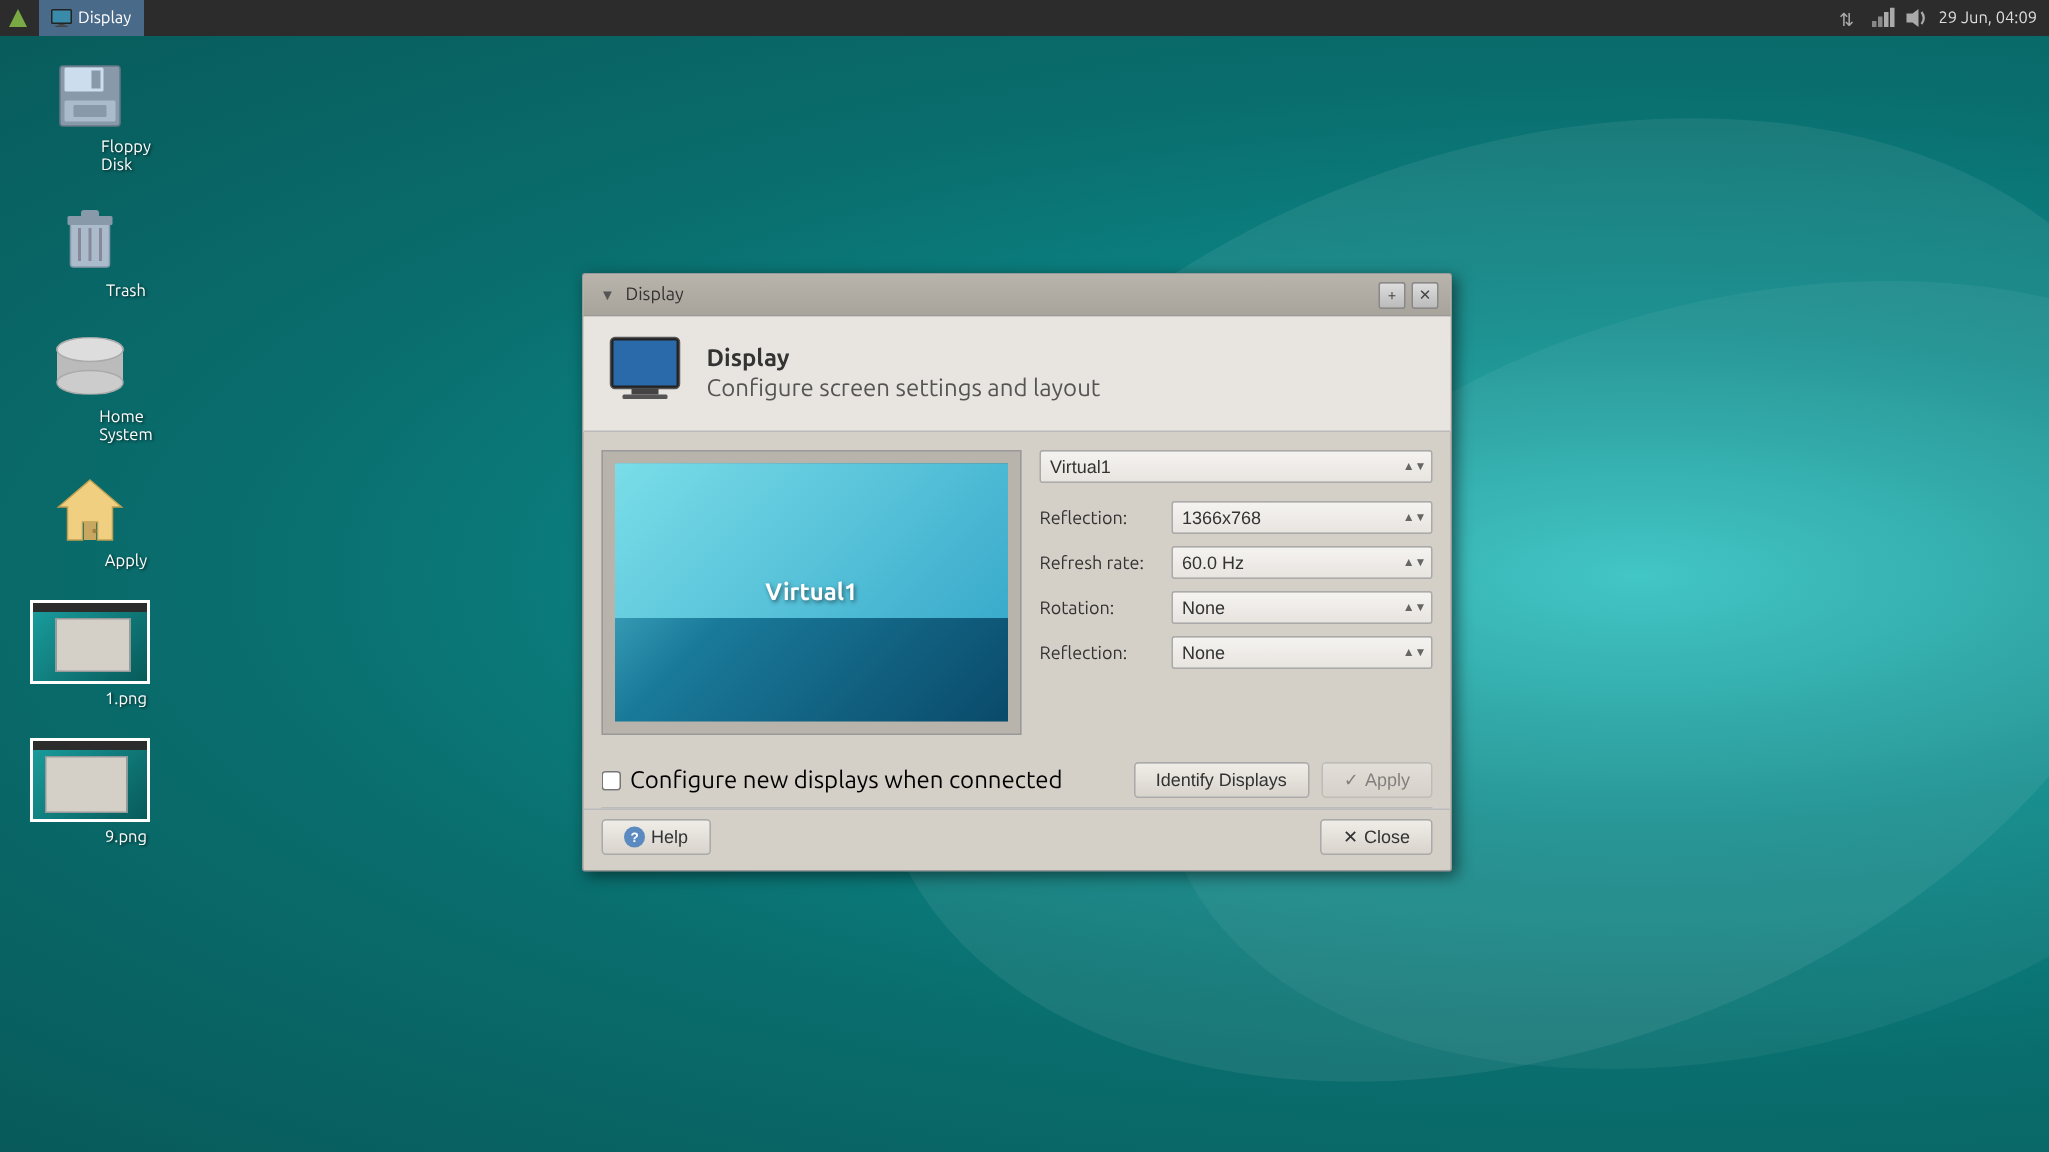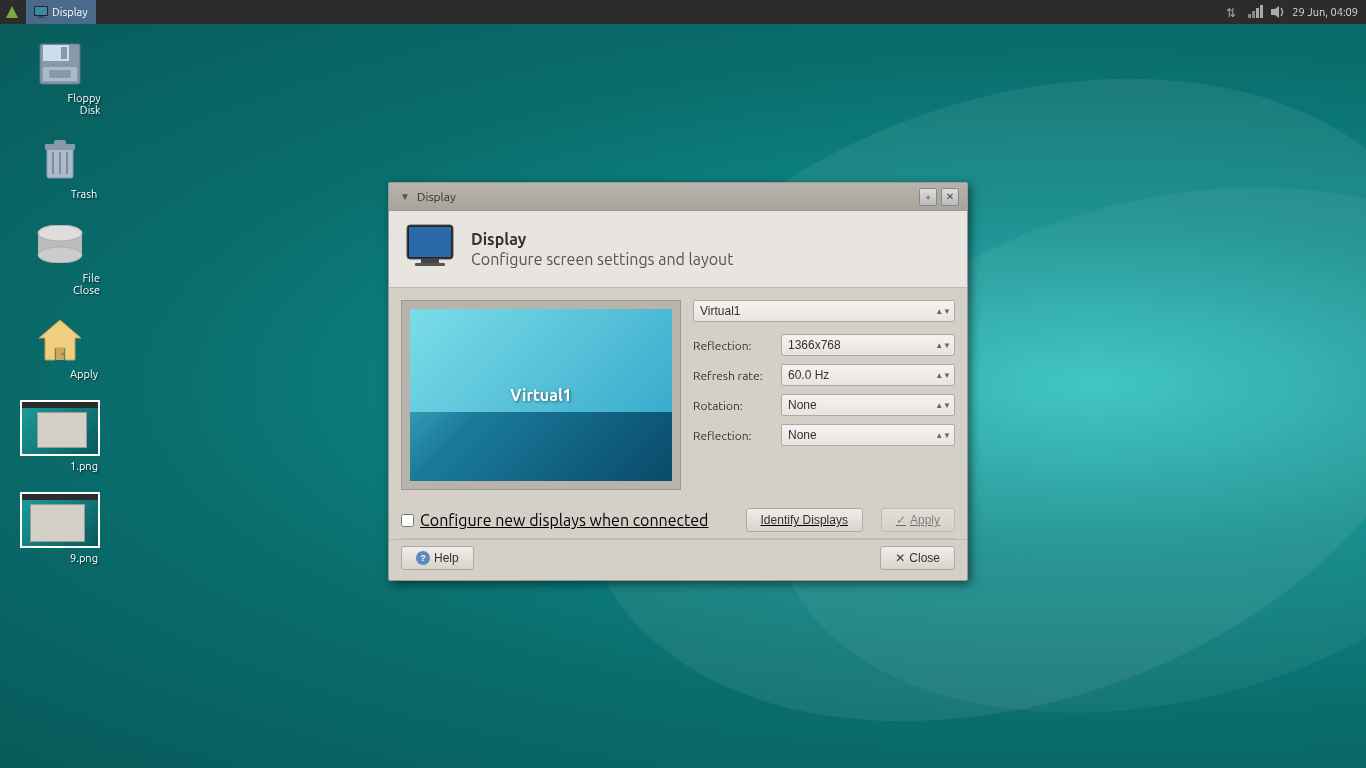--- a/index.html
+++ b/index.html
@@ -132,21 +132,21 @@
       width: 48px;
       height: 48px;
       display: flex;
       align-items: center;
       justify-content: center;
     }
 
     .desktop-icon-label {
       font-size: 11px;
       color: #fff;
-      text-align: right;
+      text-align: left;
       text-shadow: 1px 1px 2px rgba(0,0,0,0.7);
       padding-left: 48px;
     }
 
     
     .screenshot-thumb {
       width: 80px;
       height: 56px;
       border: 2px solid #fff;
       overflow: hidden;
@@ -385,21 +385,20 @@
     .setting-control {
       flex: 1;
     }
 
     
     .dialog-buttons-row {
       padding: 6px 12px 6px;
       display: flex;
       align-items: center;
       justify-content: space-between;
-      text-decoration: underline;
     }
 
     .dialog-footer {
       padding: 6px 12px 10px;
       display: flex;
       align-items: center;
       justify-content: space-between;
       border-top: 1px solid #bbb;
     }
 
@@ -505,21 +504,21 @@
 
     <div class="desktop-icon">
       <div class="desktop-icon-img">
         <svg width="46" height="38" viewBox="0 0 46 38">
           <ellipse cx="23" cy="8" rx="22" ry="8" fill="#cccccc" stroke="#aaa" stroke-width="1"></ellipse>
           <rect x="1" y="8" width="44" height="22" fill="#bbbbbb"></rect>
           <ellipse cx="23" cy="30" rx="22" ry="8" fill="#cccccc" stroke="#aaa" stroke-width="1"></ellipse>
           <ellipse cx="23" cy="8" rx="22" ry="8" fill="#dddddd" stroke="#aaa" stroke-width="1"></ellipse>
         </svg>
       </div>
-      <span class="desktop-icon-label">File Close</span>
+      <span class="desktop-icon-label">Home System</span>
     </div>
 
     <div class="desktop-icon">
       <div class="desktop-icon-img">
         <svg width="46" height="44" viewBox="0 0 46 44">
           <polygon points="23,2 44,20 38,20 38,42 28,42 28,30 18,30 18,42 8,42 8,20 2,20" fill="#f0d080" stroke="#c0a050" stroke-width="1"></polygon>
           <rect x="19" y="30" width="8" height="12" fill="#c8a860"></rect>
           <circle cx="26" cy="36" r="1.5" fill="#a08040"></circle>
         </svg>
       </div>
@@ -635,21 +634,21 @@
           </div>
 
         </div>
       </div>
 
       <div class="dialog-buttons-row">
         <div style="display:flex;align-items:center;gap:6px;">
           <input type="checkbox" id="configure-displays" style="">
           <label for="configure-displays">Configure new displays when connected</label>
         </div>
-        <div style="display:flex;gap:18px;">
+        <div style="display:flex;gap:8px;">
           <button class="btn">Identify Displays</button>
           <button class="btn btn-disabled">
             <span>✓</span>
             <span>Apply</span>
           </button>
         </div>
       </div>
 
       <div class="divider"></div>
 

